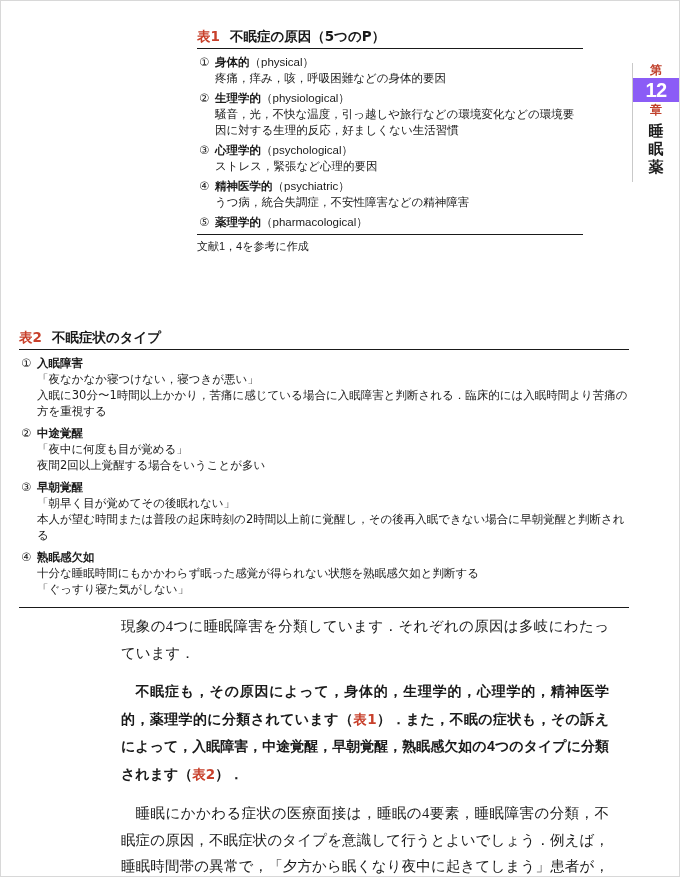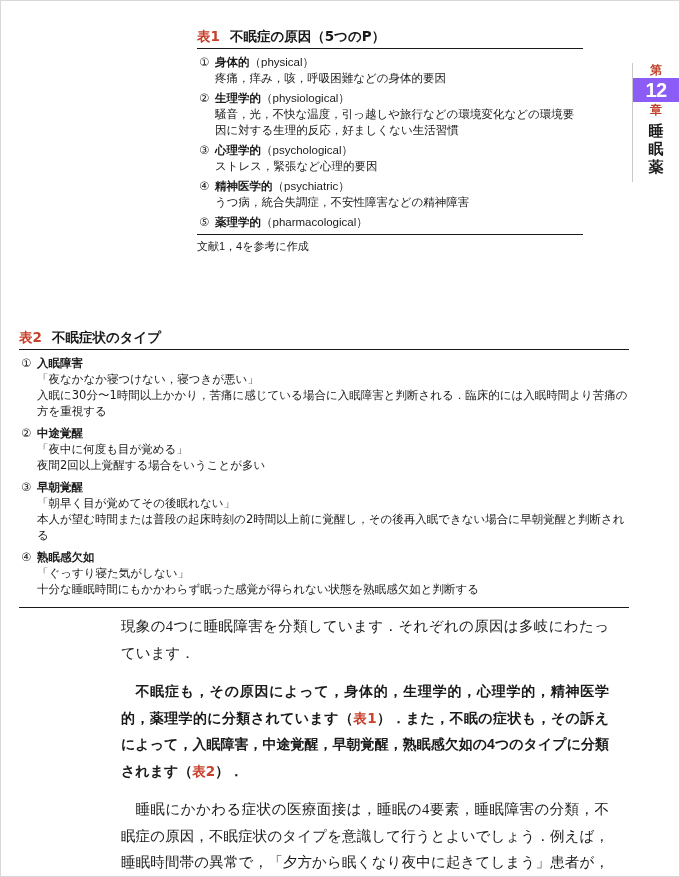--- a/index.html
+++ b/index.html
@@ -148,21 +148,21 @@
     width: 512px;
     font-family: "Liberation Serif", "DejaVu Serif", serif;
     font-size: 14.5px;
     line-height: 26.5px;
     color: #1a1a1a;
     text-align: justify;
   }
   .bodytext p { margin: 12px; }
   .bodytext p.indent { text-indent: 1em; }
   .bodytext .bold {
-    font-family: Liberation Sans, sans-serif;
+    font-family: Liberation Mono, monospace;
     font-weight: bold;
     font-size: 14px;
   }
   .bodytext .ref {
     color: #c8402b;
     font-family: "DejaVu Sans", "Liberation Sans", sans-serif;
     font-weight: bold;
     font-size: 13.5px;
   }
 </style>
@@ -261,22 +261,22 @@
           <span class="title">早朝覚醒</span>
           <span class="desc">「朝早く目が覚めてその後眠れない」</span>
           <span class="desc">本人が望む時間または普段の起床時刻の2時間以上前に覚醒し，その後再入眠できない場合に早朝覚醒と判断される</span>
         </div>
       </div>
 
       <div class="row">
         <div class="marker">④</div>
         <div class="cell">
           <span class="title">熟眠感欠如</span>
+          <span class="desc">十分な睡眠時間にもかかわらず眠った感覚が得られない状態を熟眠感欠如と判断する</span>
           <span class="desc">「ぐっすり寝た気がしない」</span>
-          <span class="desc">十分な睡眠時間にもかかわらず眠った感覚が得られない状態を熟眠感欠如と判断する</span>
         </div>
       </div>
 
     </div>
   </div>
 
   <div class="bodytext">
     <p>現象の4つに睡眠障害を分類しています．それぞれの原因は多岐にわたっています．</p>
     <p class="indent"><span class="bold">不眠症も，その原因によって，身体的，生理学的，心理学的，精神医学的，薬理学的に分類されています（</span><span class="ref">表1</span><span class="bold">）．また，不眠の症状も，その訴えによって，入眠障害，中途覚醒，早朝覚醒，熟眠感欠如の4つのタイプに分類されます（</span><span class="ref">表2</span><span class="bold">）．</span></p>
     <p class="indent">睡眠にかかわる症状の医療面接は，睡眠の4要素，睡眠障害の分類，不眠症の原因，不眠症状のタイプを意識して行うとよいでしょう．例えば，睡眠時間帯の異常で，「夕方から眠くなり夜中に起きてしまう」患者が，夜中に眠りたいので「睡眠薬が欲しい」と訴える場合もあります．また，不眠症状として「夜中何度も目が覚める」患者と「朝早く目が覚めてその後眠れない」患者が</p>

